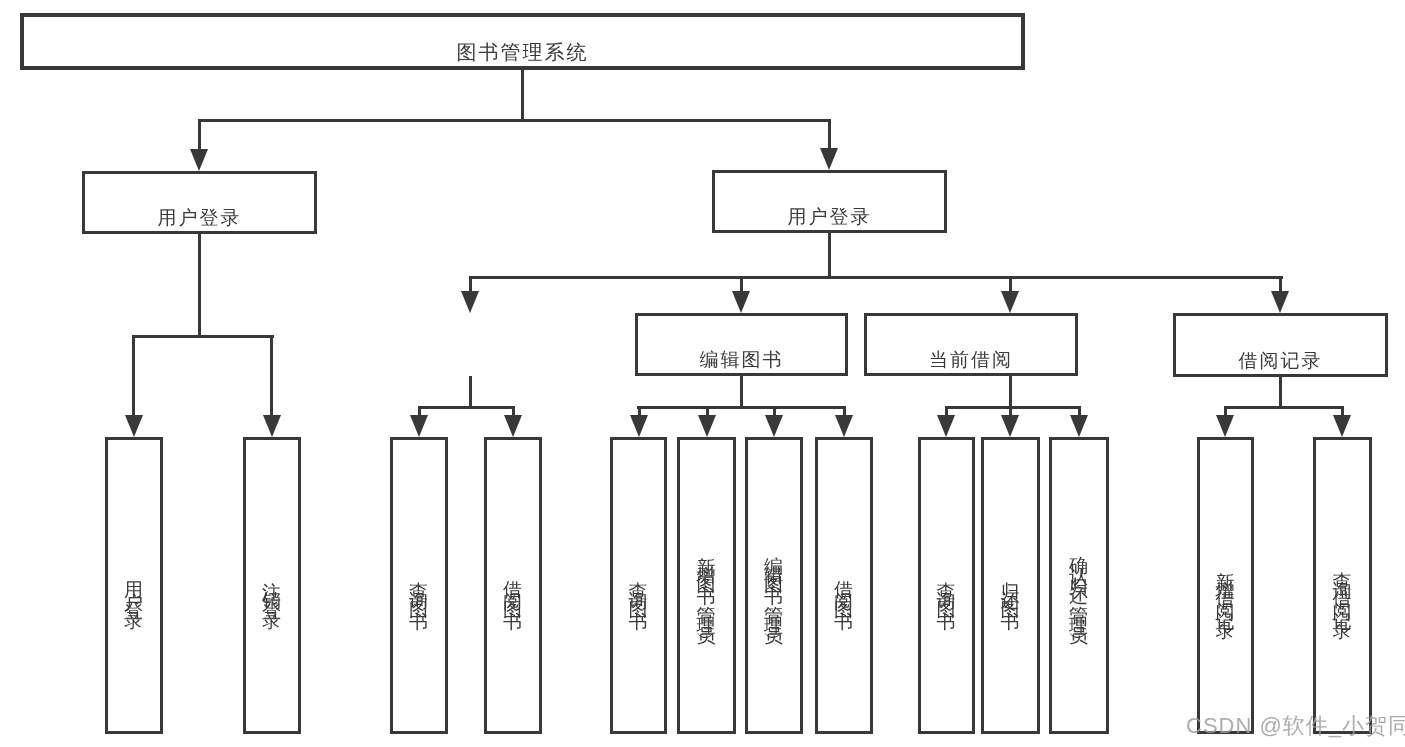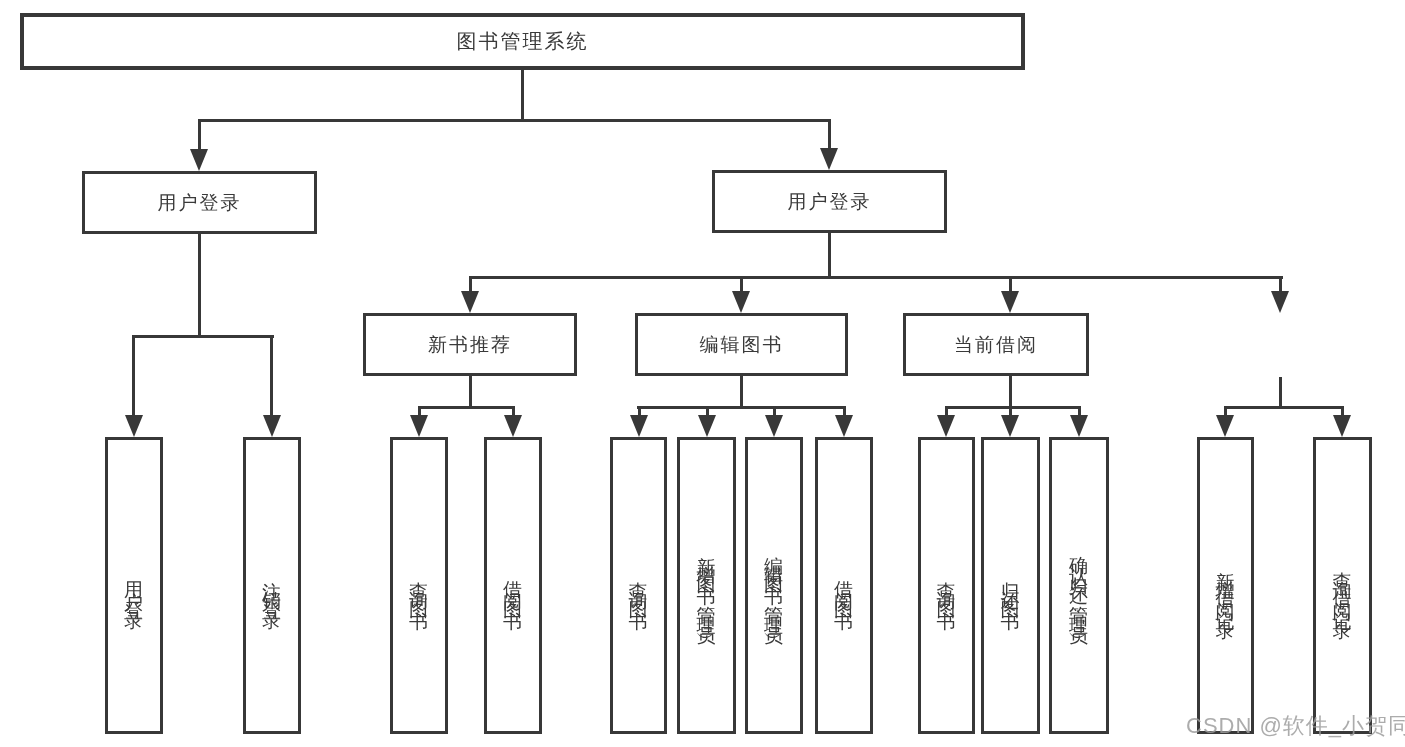--- a/index.html
+++ b/index.html
@@ -2,21 +2,21 @@
 <html><head>
 <meta charset="utf-8">
 <style>
   html,body{margin:0;padding:0;background:#ffffff;}
   .canvas{
     position:relative;width:1405px;height:747px;background:#ffffff;
     font-family:"Liberation Sans","DejaVu Sans",sans-serif;overflow:hidden;
   }
   .node{
     position:absolute;box-sizing:border-box;border:3px solid #383838;background:#ffffff;
-    display:flex;align-items:center;justify-content:center;
+    display:flex;align-items:flex-end;justify-content:center;
     color:#3a3a3a;font-size:19px;letter-spacing:2px;white-space:nowrap;
   }
   .node.root{border-width:4px;font-size:20px;}
   .leaf{
     position:absolute;top:437px;height:297px;box-sizing:border-box;
     border:3px solid #383838;background:#ffffff;
     display:flex;align-items:center;justify-content:center;color:#3a3a3a;
   }
   .leaf span{
     writing-mode:vertical-rl;text-orientation:mixed;
@@ -69,28 +69,28 @@
   <div class="hline" style="left:469px;top:276px;width:814px;"></div>
   <div class="vline" style="left:469px;top:276px;height:18px;"></div>
   <div class="arrow" style="left:461px;top:291px;"></div>
   <div class="vline" style="left:740px;top:276px;height:18px;"></div>
   <div class="arrow" style="left:732px;top:291px;"></div>
   <div class="vline" style="left:1009px;top:276px;height:18px;"></div>
   <div class="arrow" style="left:1001px;top:291px;"></div>
   <div class="vline" style="left:1279px;top:276px;height:18px;"></div>
   <div class="arrow" style="left:1271px;top:291px;"></div>
 
-  <div class="node" style="left:363px;top:313px;width:214px;height:63px;">
-    <span>新书推荐</span>
-  </div>
   <div class="node" style="left:635px;top:313px;width:213px;height:63px;">
     <span>编辑图书</span>
   </div>
-  <div class="node" style="left:903px;top:313px;width:186px;height:63px;">
+  <div class="node" style="left:864px;top:313px;width:214px;height:63px;">
     <span>当前借阅</span>
+  </div>
+  <div class="node" style="left:1173px;top:313px;width:215px;height:64px;">
+    <span>借阅记录</span>
   </div>
 
   <div class="vline" style="left:469px;top:376px;height:33px;"></div>
   <div class="hline" style="left:418px;top:406px;width:97px;"></div>
   <div class="vline" style="left:418px;top:406px;height:13px;"></div>
   <div class="arrow" style="left:410px;top:415px;"></div>
   <div class="vline" style="left:512px;top:406px;height:13px;"></div>
   <div class="arrow" style="left:504px;top:415px;"></div>
 
   <div class="vline" style="left:740px;top:376px;height:33px;"></div>

